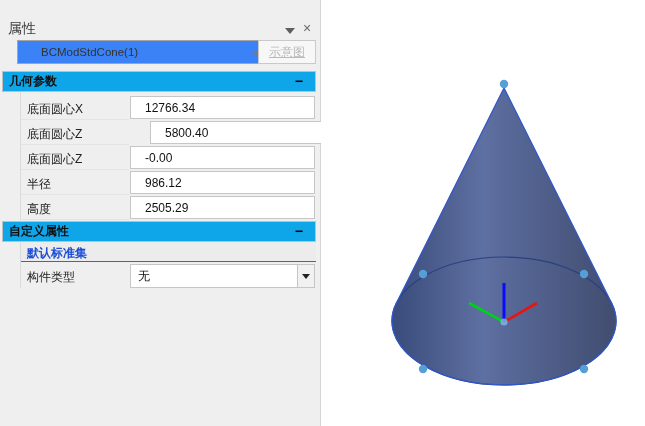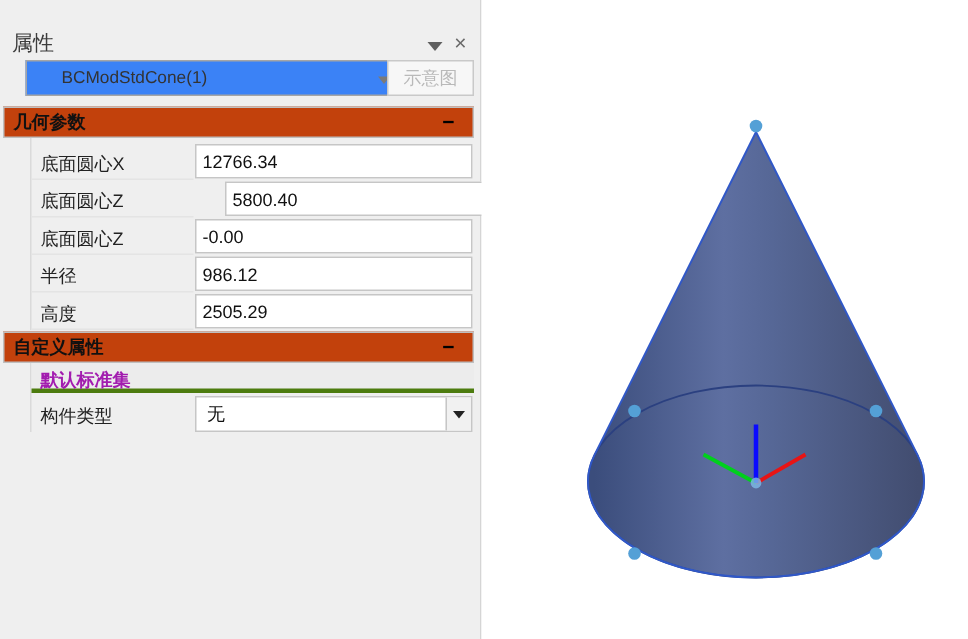--- a/index.html
+++ b/index.html
@@ -8,35 +8,35 @@
 
   
   .panel { position:absolute; left:0; top:0; width:321px; height:426px; background:#efefef; border-right:1px solid #d5d5d5; }
   .titlebar { position:absolute; left:0; top:0; width:100%; height:34px;margin-top:13px; }
   .panel-title { position:absolute; left:8px; top:7px; font-size:14px; color:#3c3c3c; }
   .chev-icon { position:absolute; left:285px; top:15px; width:0; height:0; border-left:5px solid transparent; border-right:5px solid transparent; border-top:6px solid #5f5f5f; cursor:pointer; }
   .close-icon { position:absolute; left:300px; top:6px; width:14px; height:18px; font-size:14px; color:#6a6a6a; text-align:center; line-height:18px; cursor:pointer; }
 
   .combo { position:absolute; left:2px; top:40px; width:251px; height:24px; background:#3b82f6; border:1px solid #a5a5a5; font-size:11.5px; color:#333; line-height:22px; padding-left:23px;margin-left:15px; }
   .combo-arrow { position:absolute; right:7px; top:10px; width:0; height:0; border-left:4px solid transparent; border-right:4px solid transparent; border-top:5px solid #7a7a7a; }
-  .schematic-btn { position:absolute; left:258px; top:40px; width:58px; height:24px; background:#f7f7f7; border:1px solid #c9c9c9; color:#b9b9b9; font-size:12px; text-align:center; line-height:22px; }
+  .schematic-btn { position:absolute; left:258px; top:40px; width:58px; height:24px; background:#f7f7f7; border:1px solid #c9c9c9; color:#b9b9b9; font-size:12px; text-align:center; line-height:22px;text-decoration:underline; }
 
-  .section-hdr { position:absolute; left:2px; width:314px; height:21px; background:#c2410c; border:1px solid #bfbfbf; font-size:12px; font-weight:bold; color:#111; line-height:19px; padding-left:6px; }
+  .section-hdr { position:absolute; left:2px; width:314px; height:21px; background:#0ea5e9; border:1px solid #bfbfbf; font-size:12px; font-weight:bold; color:#111; line-height:19px; padding-left:6px; }
   .hdr-geom { top:71px; }
   .hdr-custom { top:221px; }
   .collapse-btn { position:absolute; right:12px; top:0; font-weight:bold; font-size:14px; color:#000; cursor:pointer; line-height:19px; }
 
   .indent-line { position:absolute; left:20px; width:1px; background:#dadada; }
   .indent-geom { top:92px; height:128px; }
   .indent-custom { top:242px; height:46px; }
 
   .plabel { position:absolute; left:21px; width:108px; height:25px; font-size:12px; color:#222; padding:6px 4px 0 6px; border-bottom:1px solid #e4e4e4; }
-  .pfield { position:absolute; left:130px; width:185px; height:23px; background:#ffffff; border:1px solid #c6c6c6; font-size:12px; color:#111; padding-left:4px; font-family:"Liberation Sans", sans-serif; }
+  .pfield { position:absolute; left:130px; width:185px; height:23px; background:#ffffff; border:1px solid #c6c6c6; font-size:12px; color:#111; padding-left:14px; font-family:"Liberation Sans", sans-serif; }
 
-  .subhdr { position:absolute; left:21px; top:242px; width:295px; height:20px; background:#ececec; border-bottom:3px solid #4d7c0f; font-size:12px; font-weight:bold; color:#a21caf; padding:3px 0 0 6px; }
+  .subhdr { position:absolute; left:21px; top:242px; width:295px; height:20px; background:#ececec; border-bottom:1px solid #4d7c0f; font-size:12px; font-weight:bold; color:#1d4ed8; padding:3px 0 0 6px; }
 
   .dropdown { position:absolute; left:130px; top:264px; width:185px; height:24px; background:#ffffff; border:1px solid #c6c6c6; font-size:12px; color:#111; line-height:22px; padding-left:7px; cursor:pointer; }
   .dd-btn { position:absolute; right:0; top:0; width:17px; height:22px; background:#f1f1f1; border-left:1px solid #c6c6c6; }
   .dd-btn:after { content:""; position:absolute; left:4px; top:9px; width:0; height:0; border-left:4px solid transparent; border-right:4px solid transparent; border-top:5px solid #222; }
 
   
   .viewport { position:absolute; left:321px; top:0; width:324px; height:426px; background:#ffffff; }
 </style>
 </head>
 <body>

